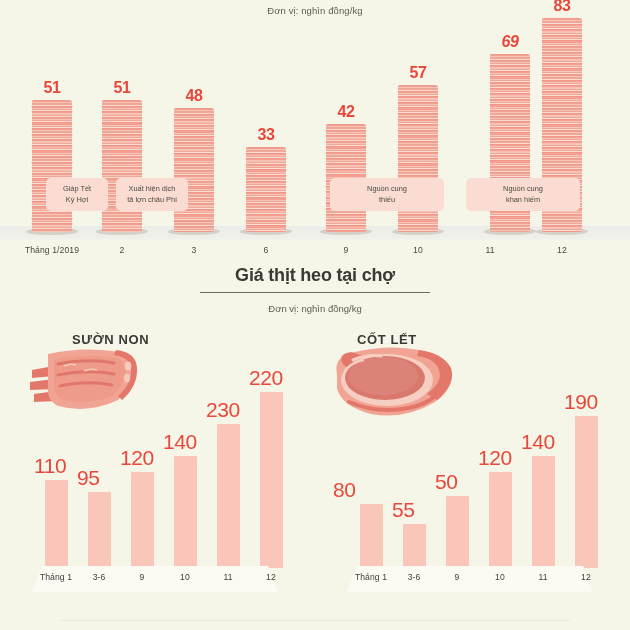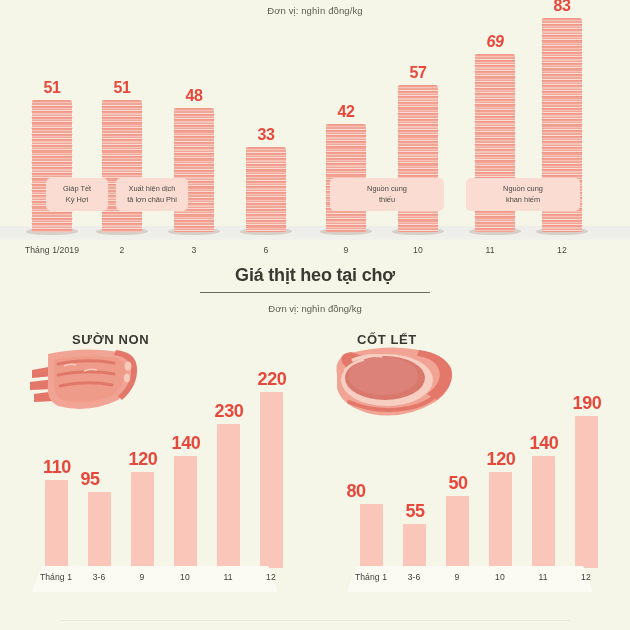--- a/index.html
+++ b/index.html
@@ -86,22 +86,22 @@
     position:absolute;font-size:13px;font-weight:700;color:#3a3a33;
     letter-spacing:.6px;
   }
   .meat-art{position:absolute;}
   .bars{position:absolute;left:0;bottom:52px;width:315px;height:200px;}
   .bar{
     position:absolute;bottom:0;width:23px;
     background:#fac6ba;border-radius:1px;
   }
   .bar-val{
-    position:absolute;width:46px;text-align:center;
-    font-size:18px;font-weight:700;color:#e8483c;letter-spacing:-.4px;
+    position:absolute;width:46px;
+    font-size:21px;font-weight:400;color:#e8483c;letter-spacing:-.4px;
   }
   .plinth{
     position:absolute;bottom:28px;height:26px;
     background:#fbfbf4;
   }
   .plinth.left{left:32px;width:246px;clip-path:polygon(4% 0,96% 0,100% 100%,0 100%);}
   .plinth.right{left:32px;width:246px;clip-path:polygon(4% 0,96% 0,100% 100%,0 100%);}
   .axis2{position:absolute;bottom:32px;left:0;width:315px;height:16px;}
   .axis2 span{
     position:absolute;text-align:center;font-size:8.6px;color:#3f3f38;
@@ -147,21 +147,21 @@
         <div class="stack-col" style="left: 318px; height: 118px; bottom: 8px;">
           <div class="stack-shadow"></div>
           <div class="stack-bar" style="height: 108px;"></div>
           <div class="stack-val" style="bottom: 111px;">42</div>
         </div>
         <div class="stack-col" style="left: 390px; height: 157px; bottom: 8px;">
           <div class="stack-shadow"></div>
           <div class="stack-bar" style="height: 147px;"></div>
           <div class="stack-val" style="bottom: 150px;">57</div>
         </div>
-        <div class="stack-col" style="left: 467px; height: 188px; bottom: 8px; font-style: italic;">
+        <div class="stack-col" style="left: 482px; height: 188px; bottom: 8px; font-style: italic;">
           <div class="stack-shadow"></div>
           <div class="stack-bar" style="height: 178px;"></div>
           <div class="stack-val" style="bottom: 181px;">69</div>
         </div>
         <div class="stack-col" style="left: 534px; height: 224px; bottom: 8px;">
           <div class="stack-shadow"></div>
           <div class="stack-bar" style="height: 214px;"></div>
           <div class="stack-val" style="bottom: 217px;">83</div>
         </div>
         <div class="evt-label" style="left: 46px; width: 62px; top: 178px;">
@@ -218,21 +218,21 @@
             <ellipse cx="103" cy="34" rx="3.2" ry="4.2" fill="#f6c9ba"></ellipse>
             <path d="M40 22 q6 -3 12 -1" stroke="#f6c9ba" stroke-width="1.6" fill="none"></path>
             <path d="M60 27 q7 -3 13 -1" stroke="#f6c9ba" stroke-width="1.6" fill="none"></path>
           </g>
         </svg>
 
         <div class="bars">
             <div class="bar" style="left: 45px; height: 88px;"></div>
             <div class="bar-val" style="left: 34px; bottom: 90px;">110</div>
             <div class="bar" style="left: 88px; height: 76px;"></div>
-            <div class="bar-val" style="left: 67px; bottom: 78px;">95</div>
+            <div class="bar-val" style="left: 77px; bottom: 78px;">95</div>
             <div class="bar" style="left: 131px; height: 96px;"></div>
             <div class="bar-val" style="left: 120px; bottom: 98px;">120</div>
             <div class="bar" style="left: 174px; height: 112px;"></div>
             <div class="bar-val" style="left: 163px; bottom: 114px;">140</div>
             <div class="bar" style="left: 217px; height: 144px;"></div>
             <div class="bar-val" style="left: 206px; bottom: 146px;">230</div>
             <div class="bar" style="left: 260px; height: 176px;"></div>
             <div class="bar-val" style="left: 249px; bottom: 178px;">220</div>
           </div>
         <div class="plinth left"></div>

